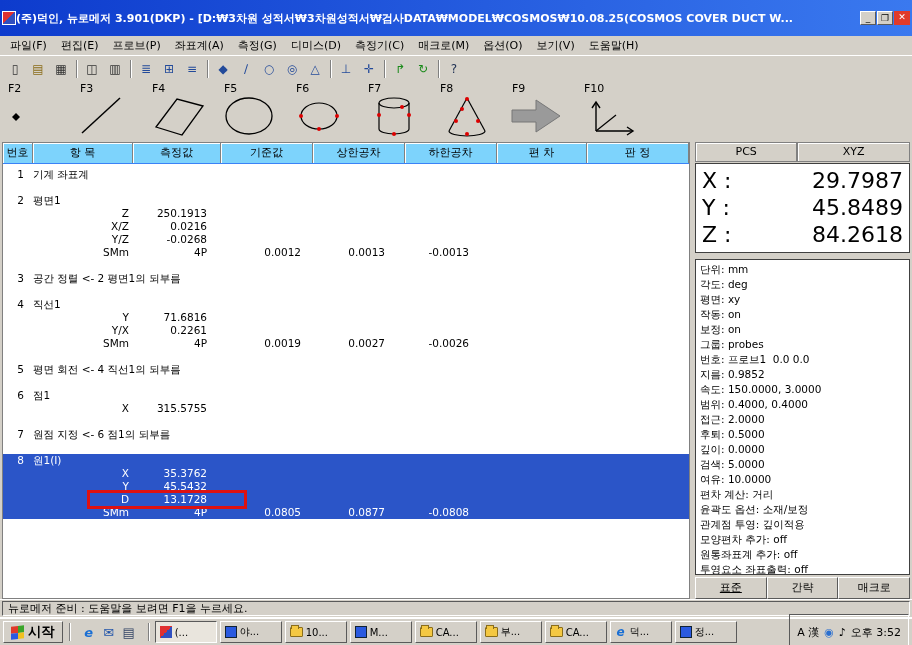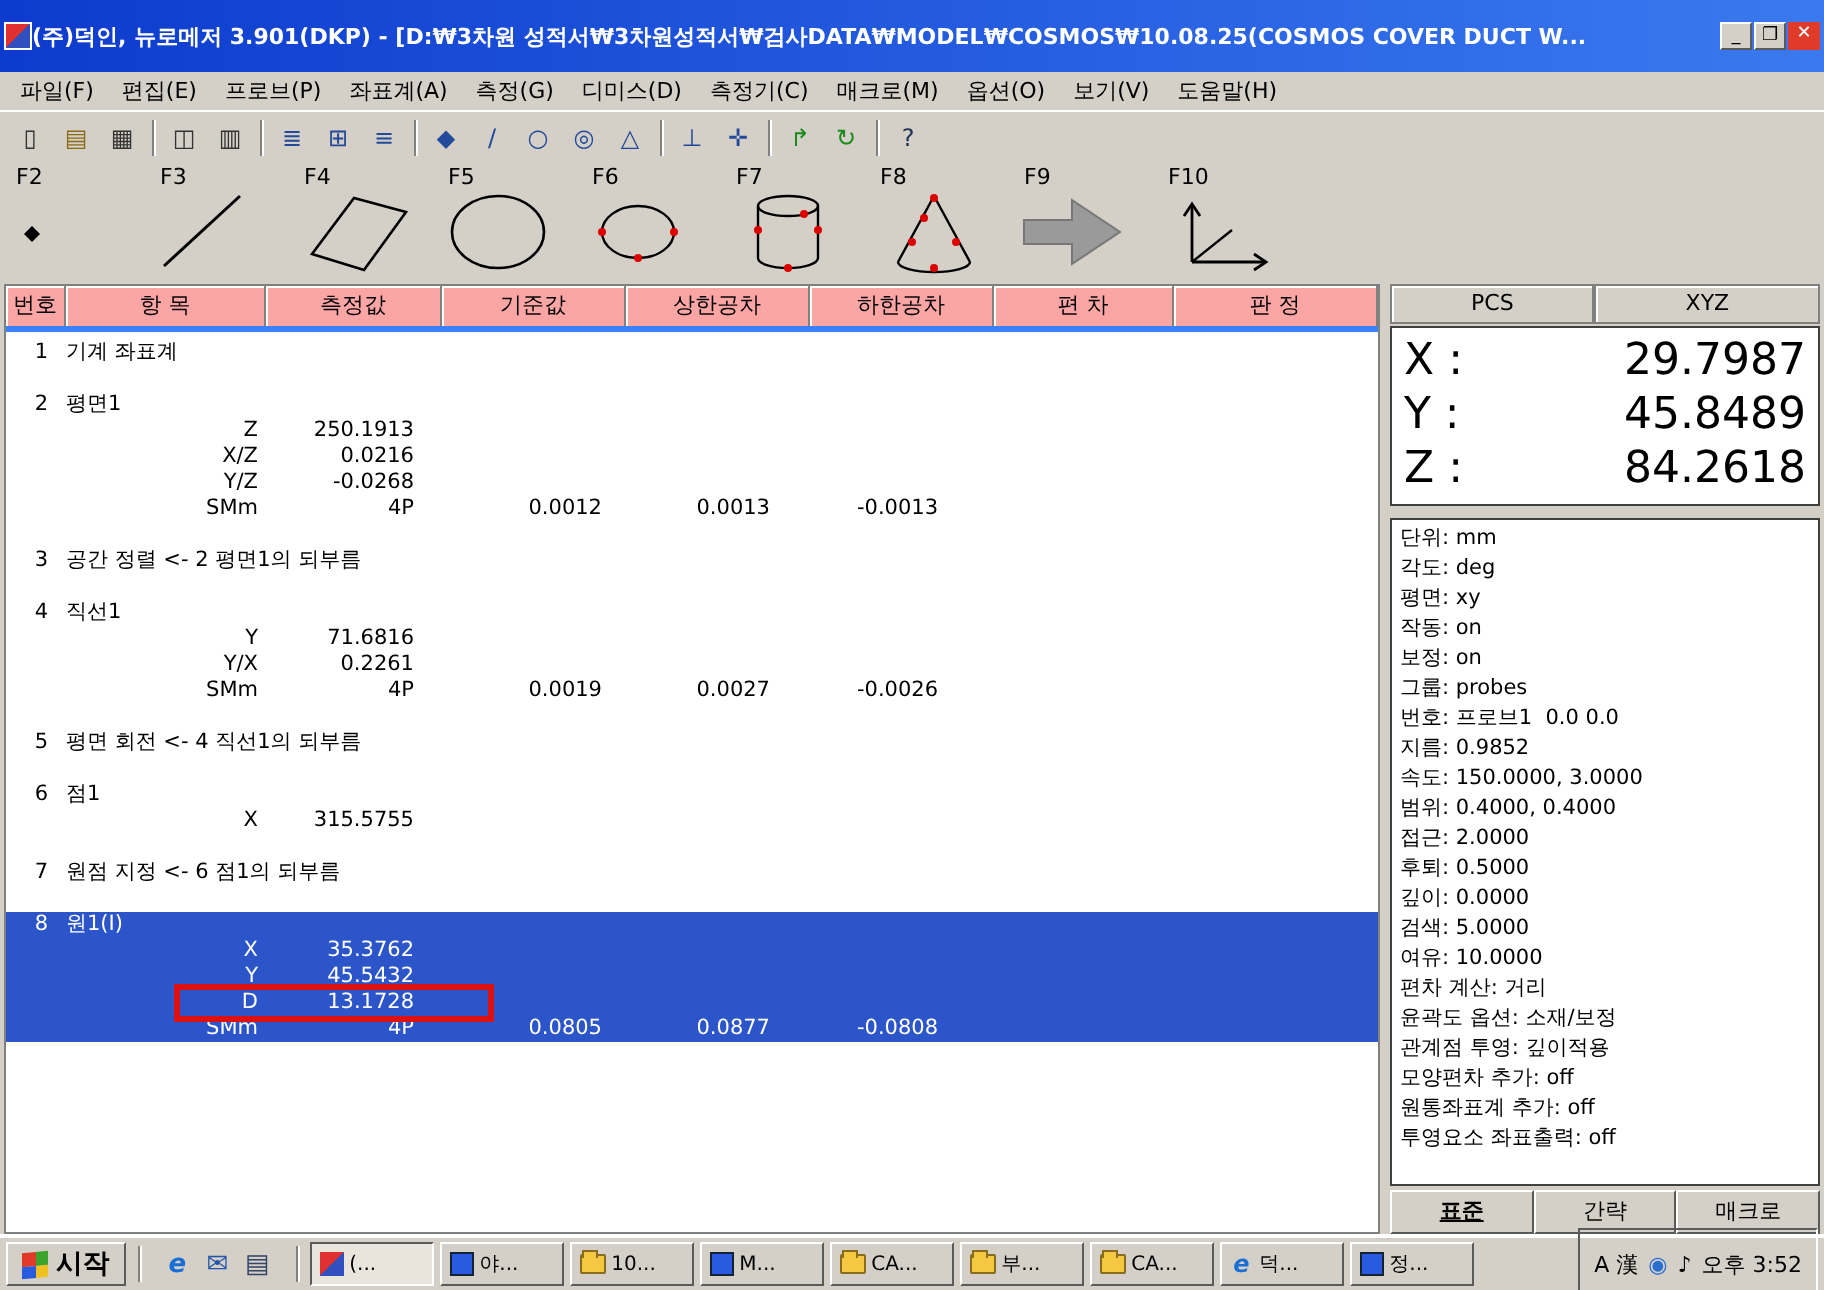--- a/index.html
+++ b/index.html
@@ -33,21 +33,21 @@
   .fbar { height:60px; background:#D4D0C8; display:flex; padding:0 4px; flex:0 0 auto; }
   .fkey { width:72px; display:flex; flex-direction:column; }
   .fkey .flabel { font-size:11px; padding:1px 0 0 4px; }
   .fkey svg { width:62px; height:42px; }
 
   
   .main { flex:1; display:flex; background:#D4D0C8; padding:1px 2px 0 2px; min-height:0; }
   .table-area { width:688px; display:flex; flex-direction:column; background:#fff;
                 border:1px solid #808080; flex:0 0 auto; }
   .thead { display:grid; grid-template-columns:30px 100px 88px 92px 92px 92px 90px auto;
-           background:#fca5a5; border-bottom:3px solid #3b82f6; flex:0 0 auto; }
+           background:#7dd3fc; border-bottom:1px solid #3b82f6; flex:0 0 auto; }
   .th { text-align:center; padding:2px 0 3px 0; border-right:1px solid #808080;
         box-shadow:inset 1px 1px 0 #fff; white-space:nowrap; }
   .tbody { flex:1; background:#fff; overflow:hidden; padding-top:4px; }
   .trow { display:grid; grid-template-columns:30px 100px 88px 92px 92px 92px 90px auto;
           height:13px; line-height:13px; font-size:10.5px; position:relative; }
   .trow.sel { background:#2b55c8; color:#fff; }
   .c1 { grid-column:1; text-align:right; padding-right:9px; }
   .cname { grid-column:2 / 9; text-align:left; white-space:pre; }
   .c2 { grid-column:2; text-align:right; padding-right:4px; }
   .c3 { grid-column:3; text-align:right; padding-right:14px; }
@@ -62,21 +62,21 @@
   .pcs-head { display:grid; grid-template-columns:1fr 1.1fr; flex:0 0 auto; }
   .pcs-head .th { border:1px solid #808080; box-shadow:inset 1px 1px 0 #fff; background:#D4D0C8; }
   .coord-box { background:#fff; border:1px solid #404040; margin-top:1px; padding:3px 6px 4px 6px; flex:0 0 auto; }
   .coord-line { display:flex; justify-content:space-between; font-size:22px; line-height:27px; }
   .coord-line .cv { font-weight:normal; }
   .settings-box { background:#fff; border:1px solid #404040; margin-top:6px; flex:1; overflow:hidden;
                   padding:2px 4px; font-size:10.5px; line-height:15px; }
   .set-line { white-space:pre; }
   .bottom-tabs { display:flex; margin-top:2px; flex:0 0 auto; }
   .btab { flex:1; text-align:center; padding:2px 0 3px 0; background:#D4D0C8; }
-  .btab.active { font-weight:bold; text-decoration:underline;text-align:center; }
+  .btab.active { font-weight:normal; text-decoration:underline;text-align:center; }
 
   
   .statusbar { height:18px; background:#D4D0C8; display:flex; align-items:center; padding:1px 2px;
                border-top:1px solid #fff; flex:0 0 auto; }
   .status-panel { flex:1; height:15px; line-height:13px; padding:0 5px; }
 
   
   .taskbar { height:28px; background:#D4D0C8; border-top:2px solid #fff; display:flex;
              align-items:center; padding:2px 3px; gap:3px; flex:0 0 auto; }
   .start-btn { display:flex; align-items:center; gap:4px; height:22px; padding:0 7px; font-weight:bold;
@@ -393,20 +393,23 @@
         </div>
       <div class="bottom-tabs">
           <span class="btab out active">표준</span>
           <span class="btab out">간략</span>
           <span class="btab out">매크로</span>
         </div>
     </div>
 
   </div>
 
+  <div class="statusbar">
+    <span class="status-panel in">뉴로메저 준비 : 도움말을 보려면 F1을 누르세요.</span>
+  </div>
 
   <div class="taskbar">
     <button class="start-btn out">
       <span class="flag">
           <i></i>
           <i></i>
           <i></i>
           <i></i>
         </span>
       <span>시작</span>

